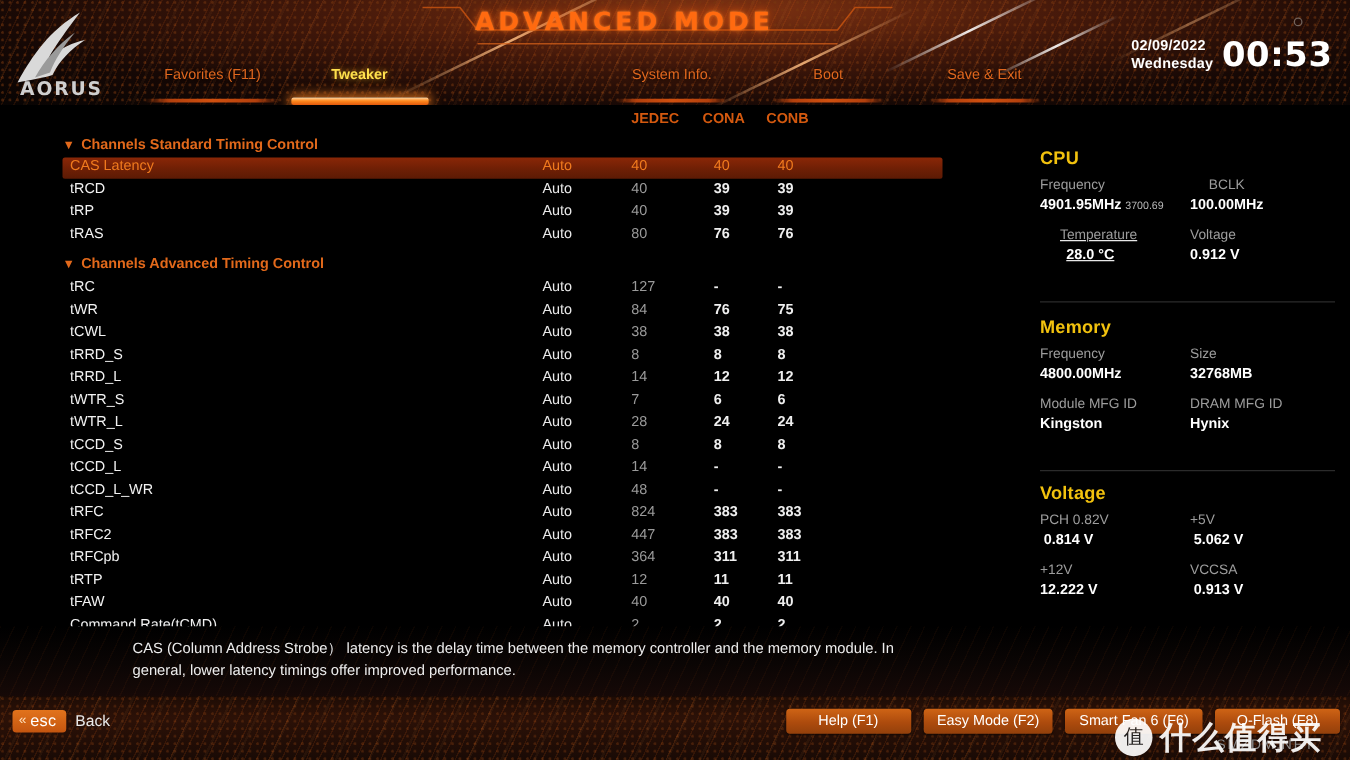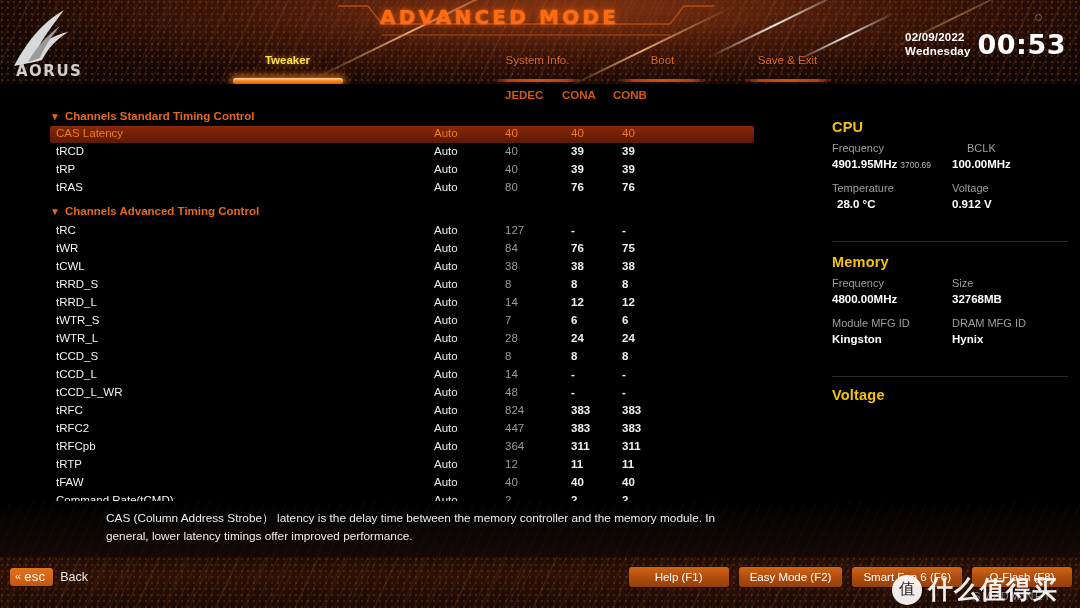--- a/index.html
+++ b/index.html
@@ -175,20 +175,24 @@
 
   <div id="title-wrap">
     <svg id="title-frame" viewBox="0 0 380 36">
       <path d="M2 4 L32 4 L46 22 L334 22 L348 4 L378 4" fill="none" stroke="#c0500f" stroke-width="1.3" opacity="0.9"></path>
       <path d="M46 33 L334 33" fill="none" stroke="#d4601a" stroke-width="1.2" opacity="0.75"></path>
     </svg>
     <div id="adv-title">ADVANCED MODE</div>
   </div>
 
   <div id="tabs">
+    <div class="tab" style="left:0px;   width:150px;">
+      <span class="lbl">Favorites (F11)</span>
+      <span class="bar"></span>
+    </div>
     <div class="tab active" style="left:130px; width:125px;">
       <span class="lbl">Tweaker</span>
       <span class="bar"></span>
     </div>
     <div class="tab" style="left:380px; width:125px;">
       <span class="lbl">System Info.</span>
       <span class="bar"></span>
     </div>
     <div class="tab" style="left:505px; width:125px;">
       <span class="lbl">Boot</span>
@@ -378,21 +382,21 @@
       <h3>CPU</h3>
       <div class="pgrid" style="height:80px;">
         <div class="pcell" style="left:0; top:0;">
           <div class="k">Frequency</div>
           <div class="val"><span>4901.95MHz</span><span class="sub">3700.69</span></div>
         </div>
         <div class="pcell" style="left:120px; top:0;text-align:center;">
           <div class="k">BCLK</div>
           <div class="val">100.00MHz</div>
         </div>
-        <div class="pcell" style="left:0; top:40px;">
+        <div class="pcell" style="left:16px; top:40px;text-decoration:underline;">
           <div class="k">Temperature</div>
           <div class="val" style="padding-left:5px;">28.0 °C</div>
         </div>
         <div class="pcell" style="left:120px; top:40px;">
           <div class="k">Voltage</div>
           <div class="val">0.912 V</div>
         </div>
       </div>
     </div>
 
@@ -417,20 +421,38 @@
           <div class="k">DRAM MFG ID</div>
           <div class="val">Hynix</div>
         </div>
       </div>
     </div>
 
     <div class="divider" style="top:292px;"></div>
 
     <div class="panel" style="top:303px;">
       <h3>Voltage</h3>
+      <div class="pgrid" style="height:80px;">
+        <div class="pcell" style="left:0; top:0;">
+          <div class="k">PCH 0.82V</div>
+          <div class="val" style="padding-left:3px;">0.814 V</div>
+        </div>
+        <div class="pcell" style="left:120px; top:0;">
+          <div class="k">+5V</div>
+          <div class="val" style="padding-left:3px;">5.062 V</div>
+        </div>
+        <div class="pcell" style="left:0; top:40px;">
+          <div class="k">+12V</div>
+          <div class="val">12.222 V</div>
+        </div>
+        <div class="pcell" style="left:120px; top:40px;">
+          <div class="k">VCCSA</div>
+          <div class="val" style="padding-left:3px;">0.913 V</div>
+        </div>
+      </div>
     </div>
   </div>
 </div>
 
 <div id="helptext">
   <p>CAS (Column Address Strobe） latency is the delay time between the memory controller and the memory module. In general, lower latency timings offer improved performance.</p>
 </div>
 
 <div id="footer">
   <div id="escbar">

